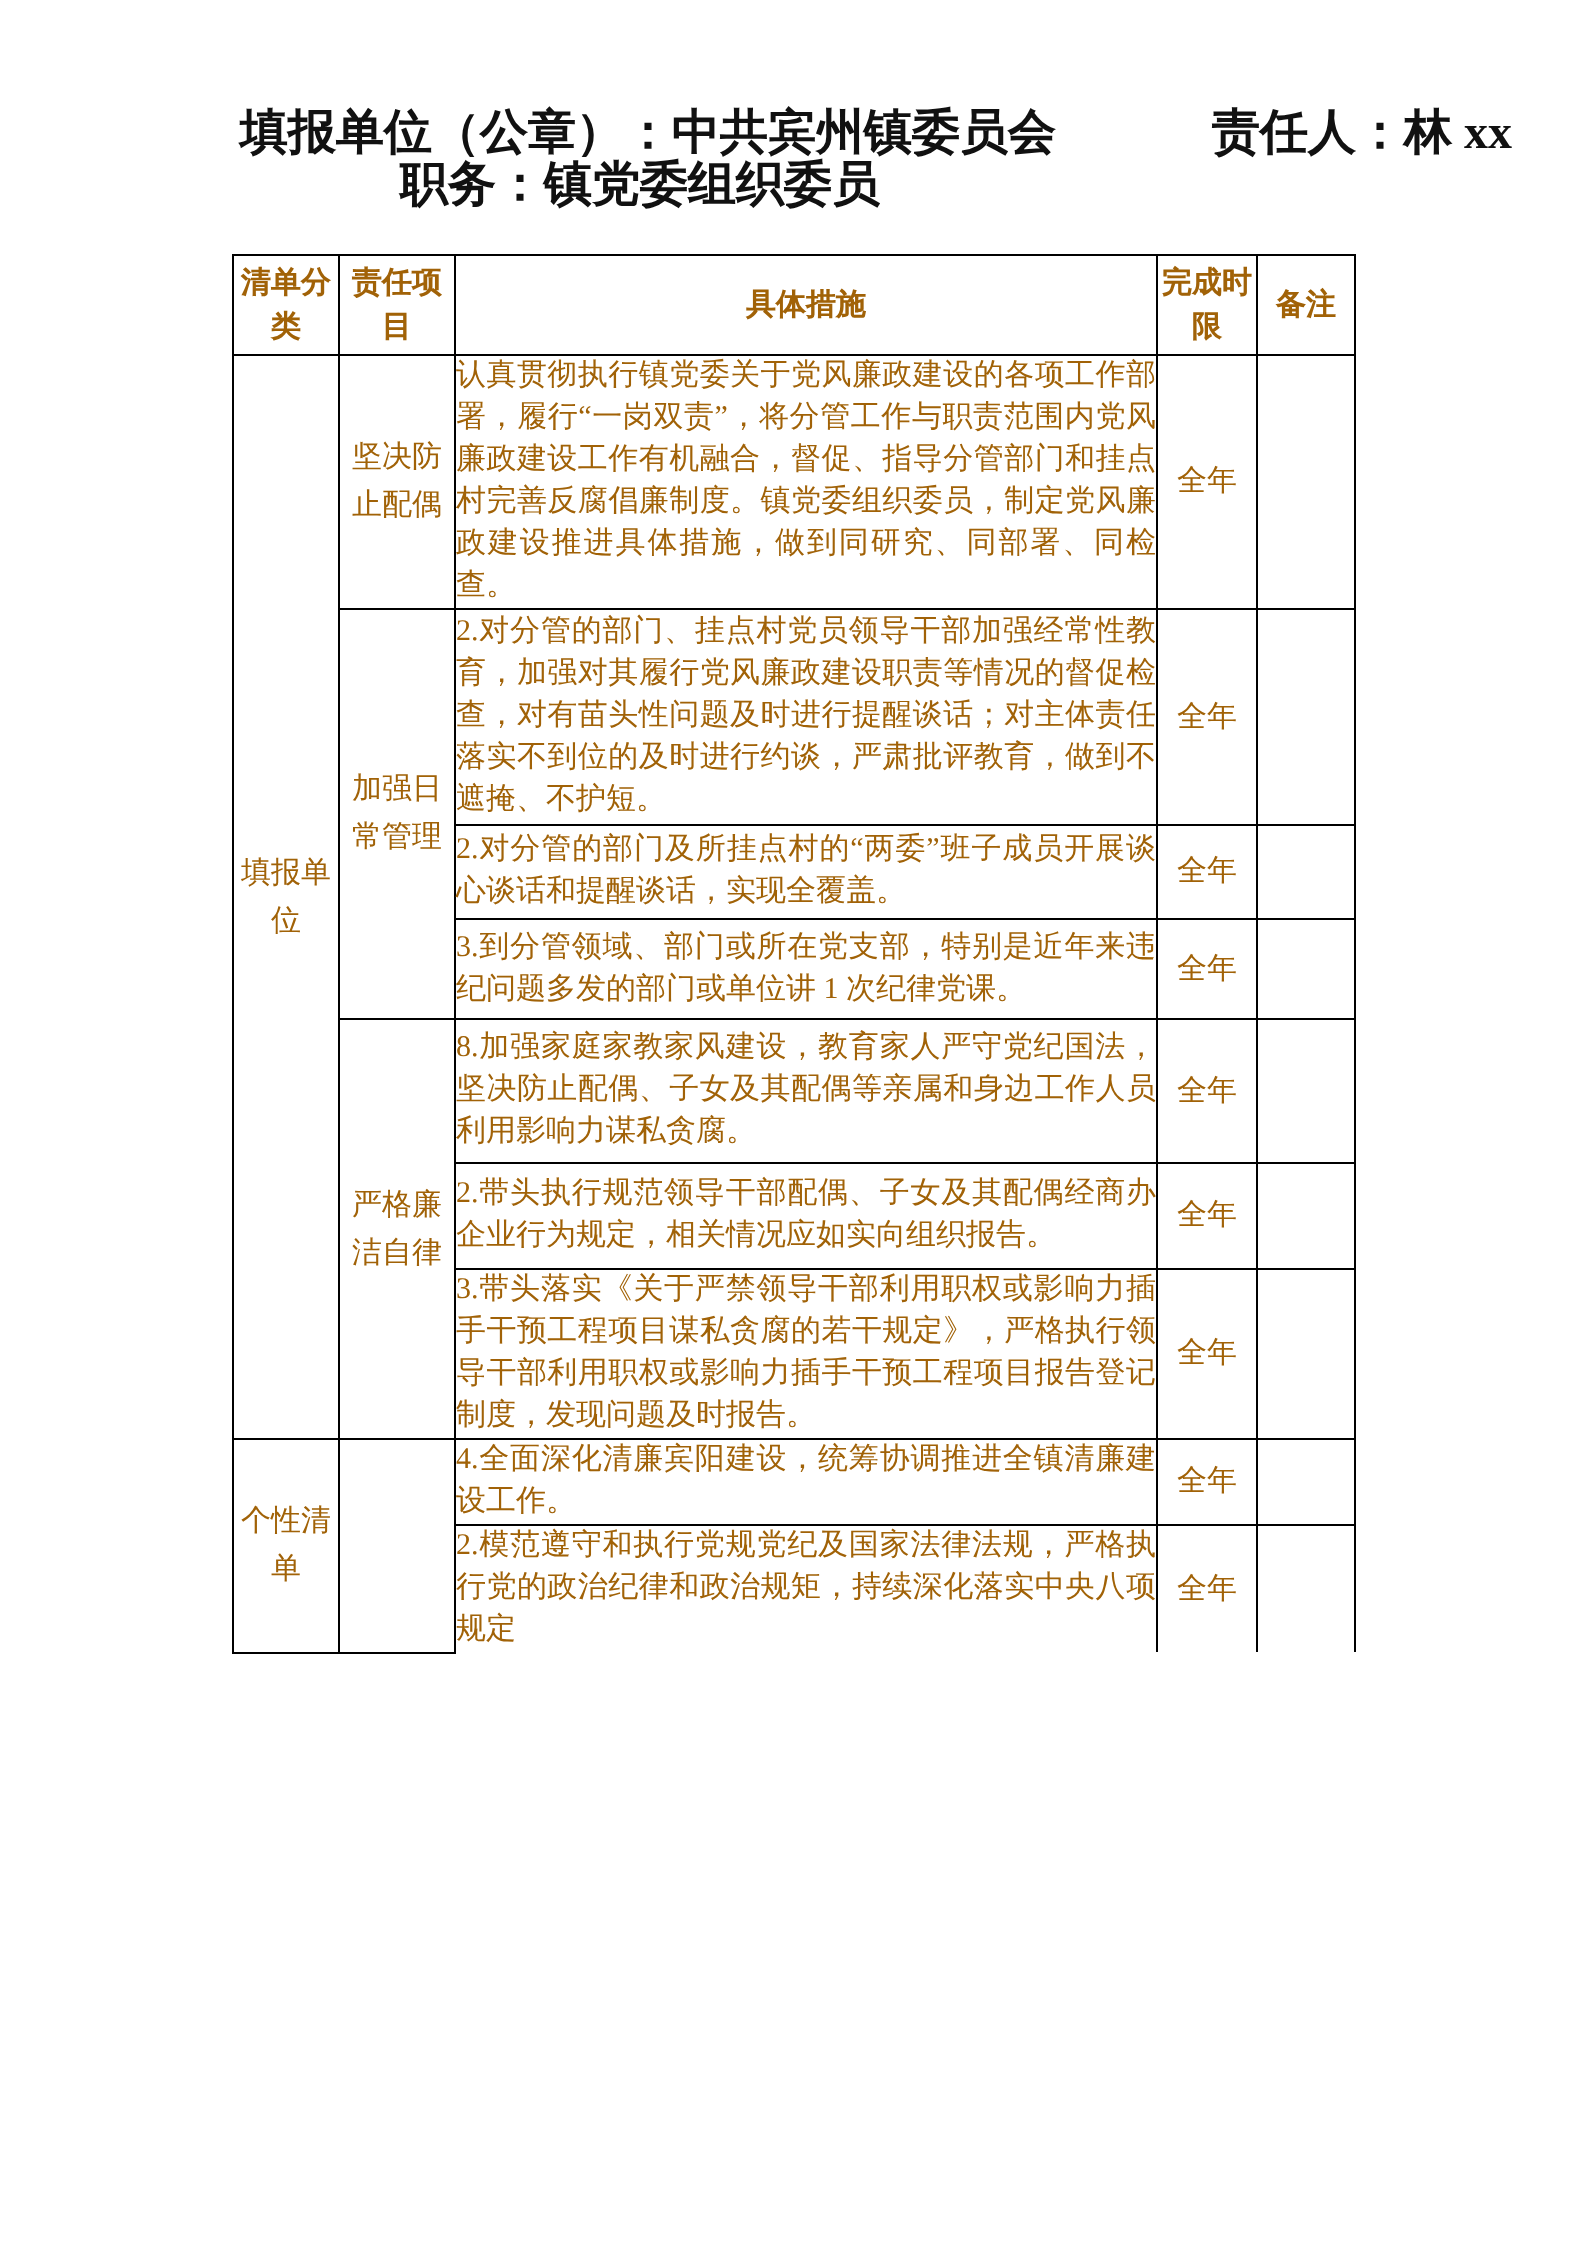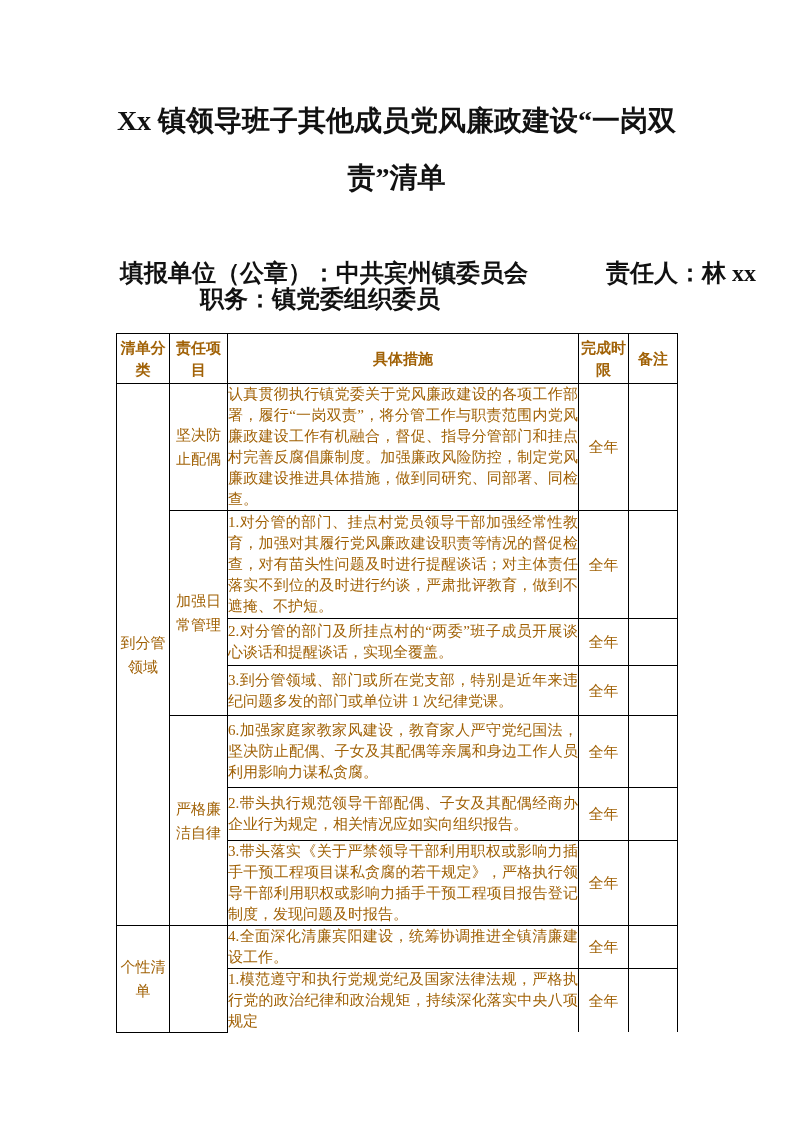--- a/index.html
+++ b/index.html
@@ -82,21 +82,20 @@
   tr.r8 { height: 42px; }
   tr.r9 { height: 52px; }
   
   tr.r9 td { border-bottom: none; }
 </style>
 </head>
 <body>
 
 <div class="page">
 
-  <h1 class="doc-title">Xx 镇领导班子其他成员党风廉政建设“一岗双责”清单</h1>
 
   <div class="meta">
     <div class="meta-line1">
       <span>填报单位（公章）：</span><span>中共宾州镇委员会</span><span class="meta-gap"></span><span>责任人：</span><span>林 xx</span>
     </div>
     <div class="meta-line2">
       <span>职务：</span><span>镇党委组织委员</span>
     </div>
   </div>
 
@@ -112,45 +111,45 @@
       <tr>
         <th>清单分类</th>
         <th>责任项目</th>
         <th>具体措施</th>
         <th>完成时限</th>
         <th>备注</th>
       </tr>
     </thead>
     <tbody>
       <tr class="r1">
-        <td class="cat" rowspan="7">到分管领域</td>
+        <td class="cat" rowspan="7">填报单位</td>
         <td class="proj">坚决防止配偶</td>
-        <td class="measure">认真贯彻执行镇党委关于党风廉政建设的各项工作部署，履行“一岗双责”，将分管工作与职责范围内党风廉政建设工作有机融合，督促、指导分管部门和挂点村完善反腐倡廉制度。加强廉政风险防控，制定党风廉政建设推进具体措施，做到同研究、同部署、同检查。</td>
+        <td class="measure">认真贯彻执行镇党委关于党风廉政建设的各项工作部署，履行“一岗双责”，将分管工作与职责范围内党风廉政建设工作有机融合，督促、指导分管部门和挂点村完善反腐倡廉制度。镇党委组织委员，制定党风廉政建设推进具体措施，做到同研究、同部署、同检查。</td>
         <td class="deadline">全年</td>
         <td class="remark"></td>
       </tr>
       <tr class="r2">
         <td class="proj" rowspan="3">加强日常管理</td>
-        <td class="measure">1.对分管的部门、挂点村党员领导干部加强经常性教育，加强对其履行党风廉政建设职责等情况的督促检查，对有苗头性问题及时进行提醒谈话；对主体责任落实不到位的及时进行约谈，严肃批评教育，做到不遮掩、不护短。</td>
+        <td class="measure">2.对分管的部门、挂点村党员领导干部加强经常性教育，加强对其履行党风廉政建设职责等情况的督促检查，对有苗头性问题及时进行提醒谈话；对主体责任落实不到位的及时进行约谈，严肃批评教育，做到不遮掩、不护短。</td>
         <td class="deadline">全年</td>
         <td class="remark"></td>
       </tr>
       <tr class="r3">
         <td class="measure">2.对分管的部门及所挂点村的“两委”班子成员开展谈心谈话和提醒谈话，实现全覆盖。</td>
         <td class="deadline">全年</td>
         <td class="remark"></td>
       </tr>
       <tr class="r4">
         <td class="measure">3.到分管领域、部门或所在党支部，特别是近年来违纪问题多发的部门或单位讲 1 次纪律党课。</td>
         <td class="deadline">全年</td>
         <td class="remark"></td>
       </tr>
       <tr class="r5">
         <td class="proj" rowspan="3">严格廉洁自律</td>
-        <td class="measure">6.加强家庭家教家风建设，教育家人严守党纪国法，坚决防止配偶、子女及其配偶等亲属和身边工作人员利用影响力谋私贪腐。</td>
+        <td class="measure">8.加强家庭家教家风建设，教育家人严守党纪国法，坚决防止配偶、子女及其配偶等亲属和身边工作人员利用影响力谋私贪腐。</td>
         <td class="deadline">全年</td>
         <td class="remark"></td>
       </tr>
       <tr class="r6">
         <td class="measure">2.带头执行规范领导干部配偶、子女及其配偶经商办企业行为规定，相关情况应如实向组织报告。</td>
         <td class="deadline">全年</td>
         <td class="remark"></td>
       </tr>
       <tr class="r7">
         <td class="measure">3.带头落实《关于严禁领导干部利用职权或影响力插手干预工程项目谋私贪腐的若干规定》，严格执行领导干部利用职权或影响力插手干预工程项目报告登记制度，发现问题及时报告。</td>
@@ -158,20 +157,20 @@
         <td class="remark"></td>
       </tr>
       <tr class="r8">
         <td class="cat" rowspan="2">个性清单</td>
         <td class="proj" rowspan="2"></td>
         <td class="measure">4.全面深化清廉宾阳建设，统筹协调推进全镇清廉建设工作。</td>
         <td class="deadline">全年</td>
         <td class="remark"></td>
       </tr>
       <tr class="r9">
-        <td class="measure">1.模范遵守和执行党规党纪及国家法律法规，严格执行党的政治纪律和政治规矩，持续深化落实中央八项规定</td>
+        <td class="measure">2.模范遵守和执行党规党纪及国家法律法规，严格执行党的政治纪律和政治规矩，持续深化落实中央八项规定</td>
         <td class="deadline">全年</td>
         <td class="remark"></td>
       </tr>
     </tbody>
   </table>
 
 </div>
 
 </body></html>

